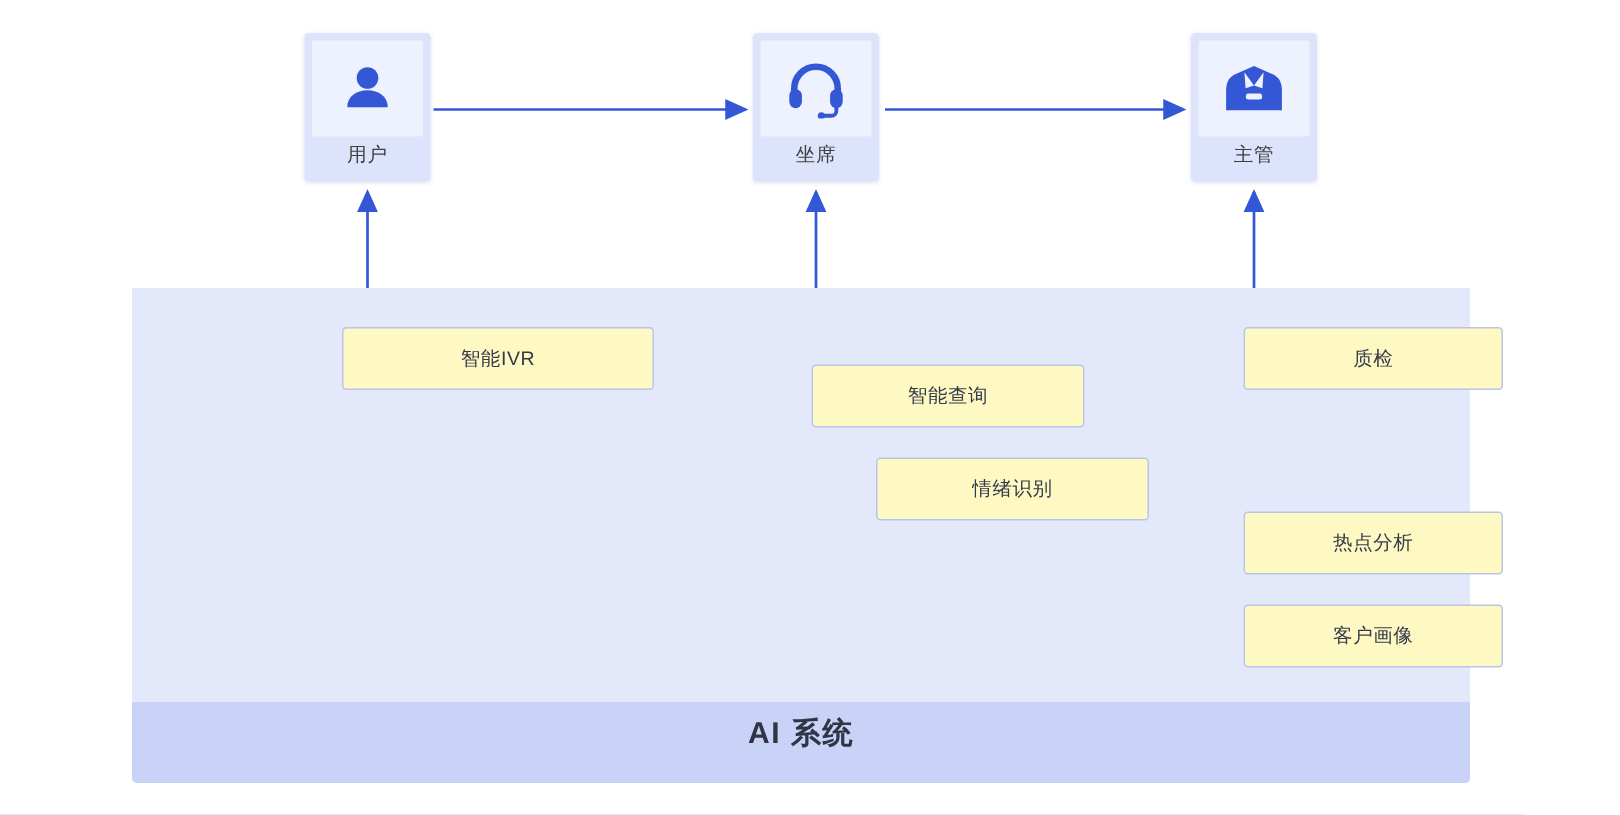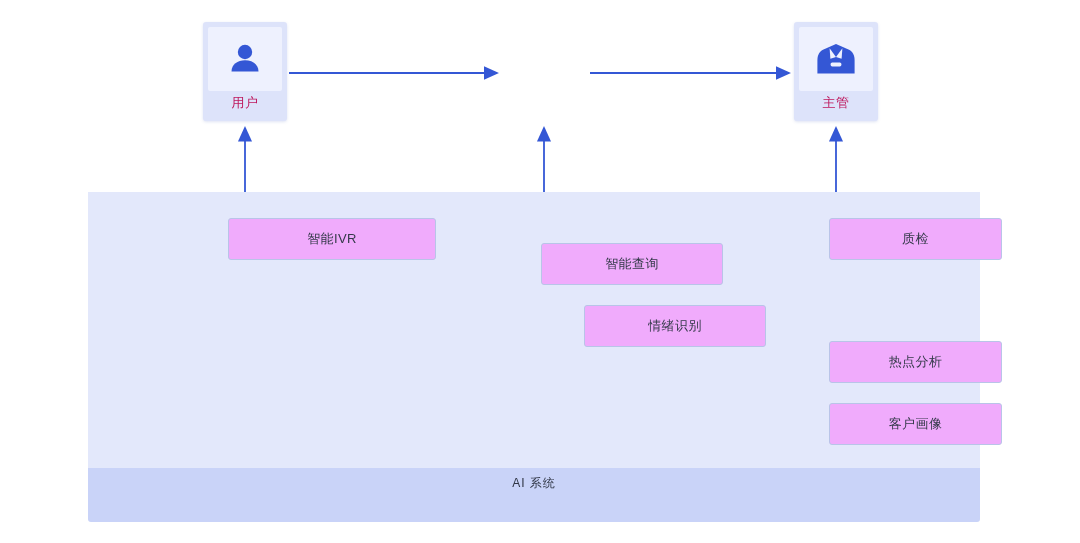--- a/index.html
+++ b/index.html
@@ -23,49 +23,49 @@
     position:absolute;left:5px;top:5px;right:5px;height:64px;
     background:#eef1fe;
     border-radius:2px;
     display:flex;align-items:center;justify-content:center;
   }
   .role-icon-area svg{display:block;}
   .role-label{
     position:absolute;left:0;right:0;bottom:9px;
     text-align:center;
     font-size:13px;
-    color:#be185d;
+    color:#404040;
     letter-spacing:.5px;
   }
 
   
   #panel{
     position:absolute;left:88px;top:192px;
     width:892px;height:330px;
     background:#c9d3f8;
     border-radius:3px;
   }
   #panel-inner{
     position:absolute;left:0;top:0;
     width:892px;height:276px;
     background:#e3e8fb;
   }
   #panel-footer-label{
     position:absolute;left:0;right:0;top:283px;
     text-align:center;
-    font-size:12px;font-weight:normal;
+    font-size:20px;font-weight:bold;
     color:#2f3545;
     letter-spacing:1px;
   }
 
   
   .cap-box{
     position:absolute;
     height:42px;
-    background:#f0abfc;
+    background:#fef9c3;
     border:1px solid #b9c4e8;
     border-radius:3px;
     display:flex;align-items:center;justify-content:center;
     font-size:13px;
     color:#343a4a;
     letter-spacing:.4px;
     box-sizing:border-box;
   }
   .col-left{left:140px;width:208px;}
   .col-mid{left:453px;width:182px;}
@@ -114,20 +114,32 @@
   <div class="role-card" style="left:203px;top:22px;">
     <div class="role-icon-area">
       <svg width="40" height="40" viewBox="0 0 40 40" aria-hidden="true">
         <circle cx="20" cy="13" r="7.2" fill="#3457d5"></circle>
         <path d="M6.5 32.5c0-7.2 6.1-11.3 13.5-11.3s13.5 4.1 13.5 11.3z" fill="#3457d5"></path>
       </svg>
     </div>
     <div class="role-label">用户</div>
   </div>
 
+  <div class="role-card" style="left:502px;top:22px;">
+    <div class="role-icon-area">
+      <svg width="42" height="40" viewBox="0 0 42 40" aria-hidden="true">
+        <path d="M6.5 24.5v-4.5a14.5 14.5 0 0 1 29 0v4.5" fill="none" stroke="#3457d5" stroke-width="4.4" stroke-linecap="round"></path>
+        <rect x="3.2" y="20.5" width="8.4" height="12.6" rx="4.2" fill="#3457d5"></rect>
+        <rect x="30.4" y="20.5" width="8.4" height="12.6" rx="4.2" fill="#3457d5"></rect>
+        <path d="M34.6 33.2v1.6a3.4 3.4 0 0 1-3.4 3.4h-4.4" fill="none" stroke="#3457d5" stroke-width="2.6" stroke-linecap="round"></path>
+        <circle cx="24.6" cy="38.2" r="2.4" fill="#3457d5"></circle>
+      </svg>
+    </div>
+    <div class="role-label">坐席</div>
+  </div>
 
   <div class="role-card" style="left:794px;top:22px;">
     <div class="role-icon-area">
       <svg width="42" height="40" viewBox="0 0 42 40" aria-hidden="true">
         <path d="M21 5 L33.5 10.5 C37.8 12.5 39.6 16 39.6 21.5 L39.6 34.5 L2.4 34.5 L2.4 21.5 C2.4 16 4.2 12.5 8.5 10.5 Z" fill="#3457d5"></path>
         <path d="M14.6 9.2 L21 18 L15.4 19.8 Z" fill="#eef1fe"></path>
         <path d="M27.4 9.2 L21 18 L26.6 19.8 Z" fill="#eef1fe"></path>
         <rect x="15.6" y="23.4" width="10.8" height="4" rx="1.6" fill="#eef1fe"></rect>
       </svg>
     </div>

